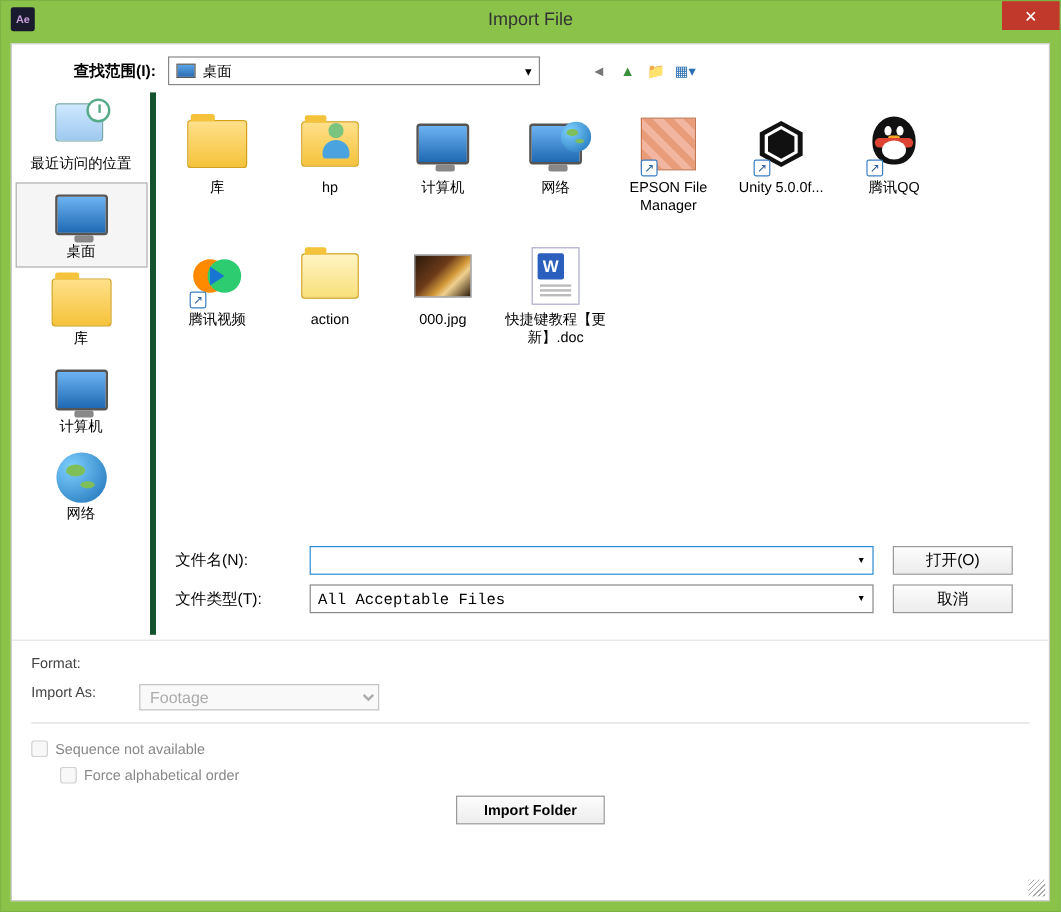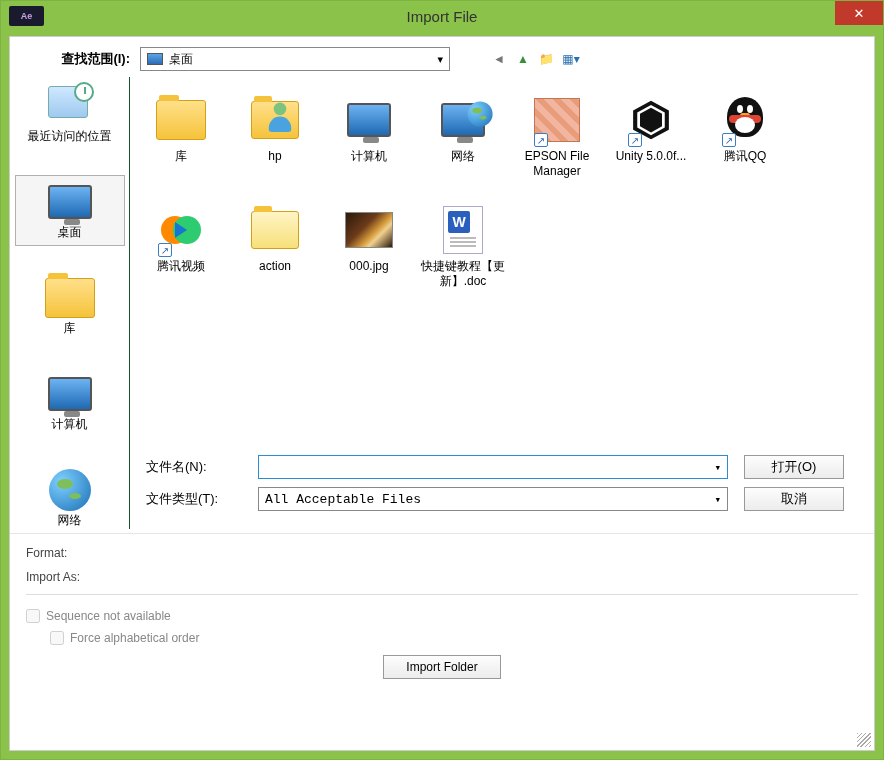--- a/index.html
+++ b/index.html
@@ -19,21 +19,21 @@
   position: relative;
 }
 .titlebar {
   height: 30px;
   display: flex;
   align-items: center;
   position: relative;
   background: #8bc34a;
 }
 .app-icon {
-  width: 35px;
+  width: 20px;
   height: 20px;
   background: #1a1a2e;
   margin-left: 8px;
   border-radius: 2px;
   display: flex;
   align-items: center;
   justify-content: center;
   color: #c9a0dc;
   font-size: 9px;
   font-weight: bold;
@@ -110,22 +110,21 @@
 .middle {
   display: flex;
   height: 452px;
 }
 .places {
   width: 120px;
   padding-top: 2px;
   display: flex;
   flex-direction: column;
   align-items: center;
-  border-right: 1px solid #14532d;
-  gap: 23px;
+  border-right: 5px solid #14532d;
 }
 .place {
   width: 110px;
   text-align: center;
   padding: 6px 0 4px 0;
   margin-bottom: 2px;
   border: 1px solid transparent;
 }
 .place.selected {
   background: #f5f5f5;
@@ -321,20 +320,21 @@
 .check { display:flex; align-items:center; gap:6px; color:#888; margin-bottom:8px; }
 .check.indent { margin-left:24px; }
 .check input { width:14px; height:14px; }
 .center-btn {
   display:block; margin:10px auto 0;
   padding: 4px 22px;
   border:1px solid #999;
   background: linear-gradient(#fdfdfd,#ececec);
   cursor:pointer;
   font-size: 12px;
+  font-weight: bold;
 }
 .resize-grip {
   position:absolute; right:3px; bottom:3px; width:14px; height:14px;
   background: repeating-linear-gradient(135deg, #aaa, #aaa 1px, transparent 1px, transparent 3px);
 }
 </style>
 </head>
 <body>
 
 <div class="window">
@@ -538,20 +538,23 @@
         </div>
       </div>
     </div>
 
     <div class="lower">
       <div class="row">
         <div class="lbl">Format:</div>
       </div>
       <div class="row">
         <div class="lbl">Import As:</div>
+        <select disabled="">
+          <option>Footage</option>
+        </select>
       </div>
       <div class="divider"></div>
       <label class="check">
         <input type="checkbox" disabled="" style="">
         <span>Sequence not available</span>
       </label>
       <label class="check indent">
         <input type="checkbox" disabled="" style="">
         <span>Force alphabetical order</span>
       </label>

